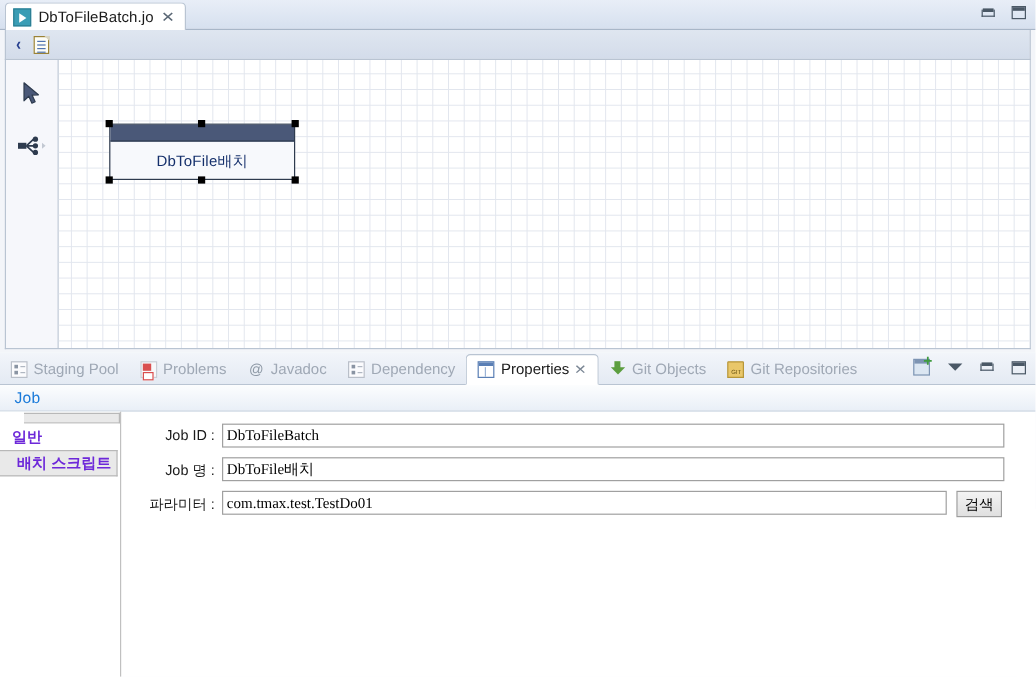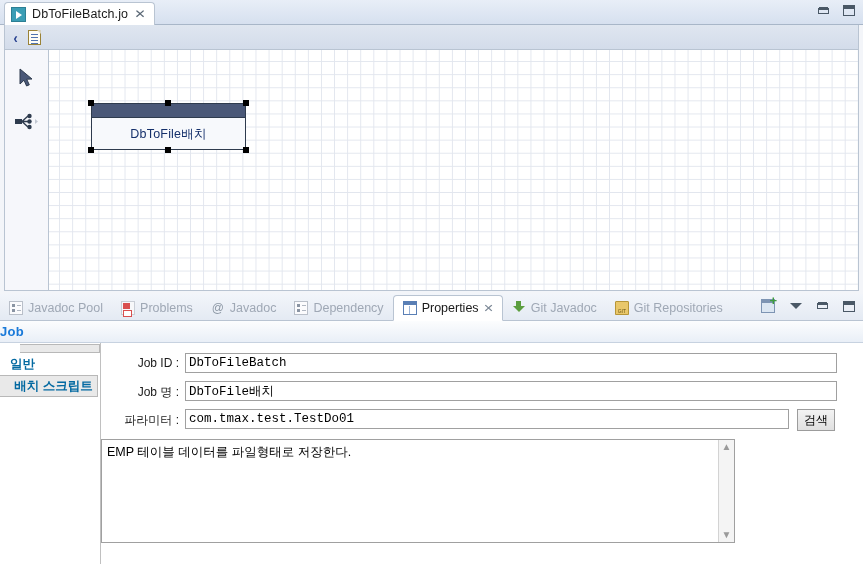--- a/index.html
+++ b/index.html
@@ -186,36 +186,36 @@
     width: 0; height: 0; border-left: 6px solid transparent;
     border-right: 6px solid transparent; border-top: 6px solid #4a5866;
     cursor: pointer;
   }
 
   
   .props {
     position: relative; width: 100%; height: 243px; background: #ffffff;
   }
   .props-title {
-    height: 22px; 
+    height: 22px; padding-left: 12px;
     background: linear-gradient(to bottom, #fcfdfe 0%, #e9eff7 100%);
     border-bottom: 1px solid #c7d2e0;
-    font-size: 13px; font-weight: bold; color: #1a7ad9;
+    font-size: 13px; font-weight: normal; color: #1a7ad9;
     display: flex; align-items: center; letter-spacing: .3px;
   }
   .props-main { display: flex; height: 221px; }
   .side-tabs {
     width: 101px; flex: 0 0 101px; background: #ffffff;
     border-right: 1px solid #c0c0c0;
     padding-top: 1px;
   }
   .side-strip { height: 9px; background:#e9e9e9; border:1px solid #b8b8b8; border-left:none; margin-left: 20px; }
   .side-tab {
     height: 22px; display: flex; align-items: center; padding-left: 10px;
-    font-size: 12.5px; font-weight: bold; color: #0369a1; cursor: pointer;
+    font-size: 12.5px; font-weight: bold; color: #6d28d9; cursor: pointer;
   }
   .side-tab.sel { background: #ffffff; }
   .side-tab.unsel {
     background: #e9e9e9;
     border: 1px solid #b8b8b8; border-left: none;
     margin-right: 2px;
     justify-content: center;
   }
 
   .form {
@@ -223,21 +223,21 @@
   }
   .frow { display: flex; align-items: flex-start; margin-bottom: 8px; }
   .flabel {
     width: 84px; flex: 0 0 84px; text-align: right;
     font-size: 12px; color: #1a1a1a; padding-right: 6px;
     padding-top: 3px; white-space: nowrap;
   }
   .finput {
     height: 20px; background: #ffffff;
     border: 1px solid #a0a0a0;
-    font-family: Liberation Mono, monospace;
+    font-family: Liberation Serif, serif;
     font-size: 12.5px; color: #000; padding: 0 3px;
     outline: none;
   }
   .w-full { width: 652px; }
   .w-param { width: 604px; }
   .btn-search {
     width: 38px; height: 22px; margin-left: 8px;
     background: linear-gradient(to bottom, #f3f3f3 0%, #e0e0e0 100%);
     border: 1px solid #9c9c9c;
     font-family: "Liberation Sans", "DejaVu Sans", sans-serif;
@@ -319,21 +319,21 @@
       <span class="handle" style="left:194px;top:97px;"></span>
     </div>
   </div>
 
   <div class="views">
 
     <div class="view-tabbar">
 
       <div class="vtab">
         <span class="vicon ic-objpool"></span>
-        <span>Javadoc Pool</span>
+        <span>Staging Pool</span>
       </div>
 
       <div class="vtab">
         <span class="vicon ic-problems"></span>
         <span>Problems</span>
       </div>
 
       <div class="vtab">
         <span class="vicon ic-javadoc">@</span>
         <span>Javadoc</span>
@@ -346,21 +346,21 @@
       </div>
 
       <div class="vtab active">
         <span class="vicon ic-props"></span>
         <span>Properties</span>
         <span class="vclose">✕</span>
       </div>
 
       <div class="vtab">
         <span class="vicon ic-gitstg"></span>
-        <span>Git Javadoc</span>
+        <span>Git Objects</span>
       </div>
 
       <div class="vtab">
         <span class="vicon ic-gitrepo"></span>
         <span>Git Repositories</span>
       </div>
 
       <div class="view-ctrls">
         <span class="vicon ic-newview"></span>
         <span class="ic-chev"></span>
@@ -399,26 +399,19 @@
             <input class="finput w-full" type="text" value="DbToFile배치" style="">
           </div>
 
           <div class="frow">
             <div class="flabel">파라미터 :</div>
             <input class="finput w-param" type="text" value="com.tmax.test.TestDo01" style="">
             <button class="btn-search">검색</button>
           </div>
 
           <div class="frow">
-            <div class="desc-wrap">
-              <div class="desc-box">EMP 테이블 데이터를 파일형태로 저장한다.</div>
-              <div class="scroll">
-                <span class="sc-arrow">▲</span>
-                <span class="sc-arrow">▼</span>
-              </div>
-            </div>
           </div>
 
         </div>
       </div>
     </div>
   </div>
 </div>
 
 </body></html>

